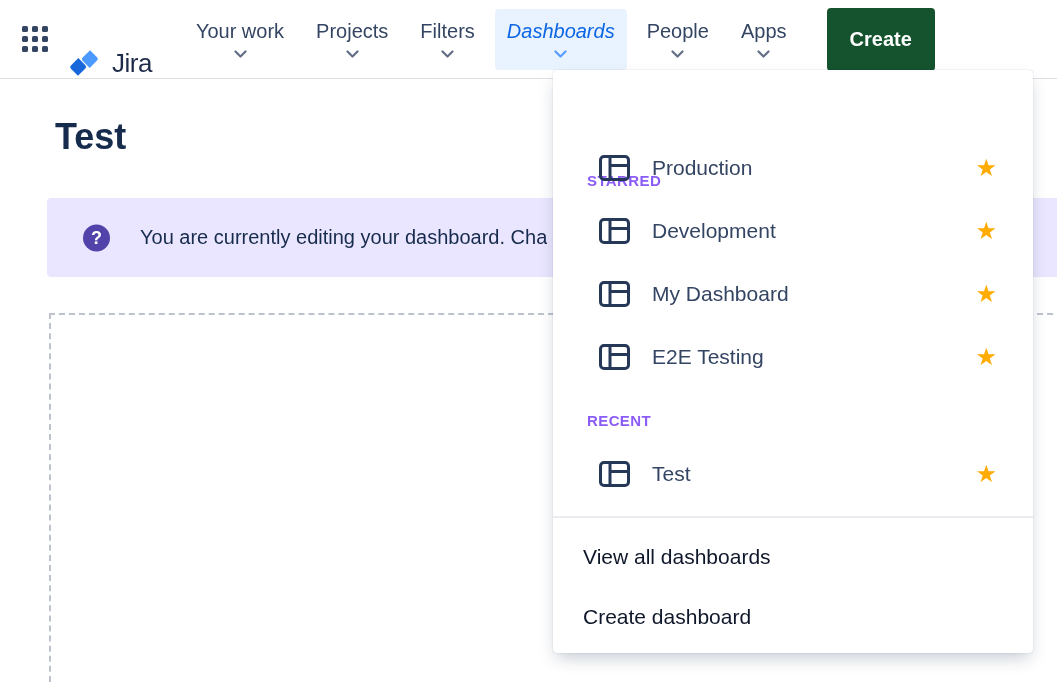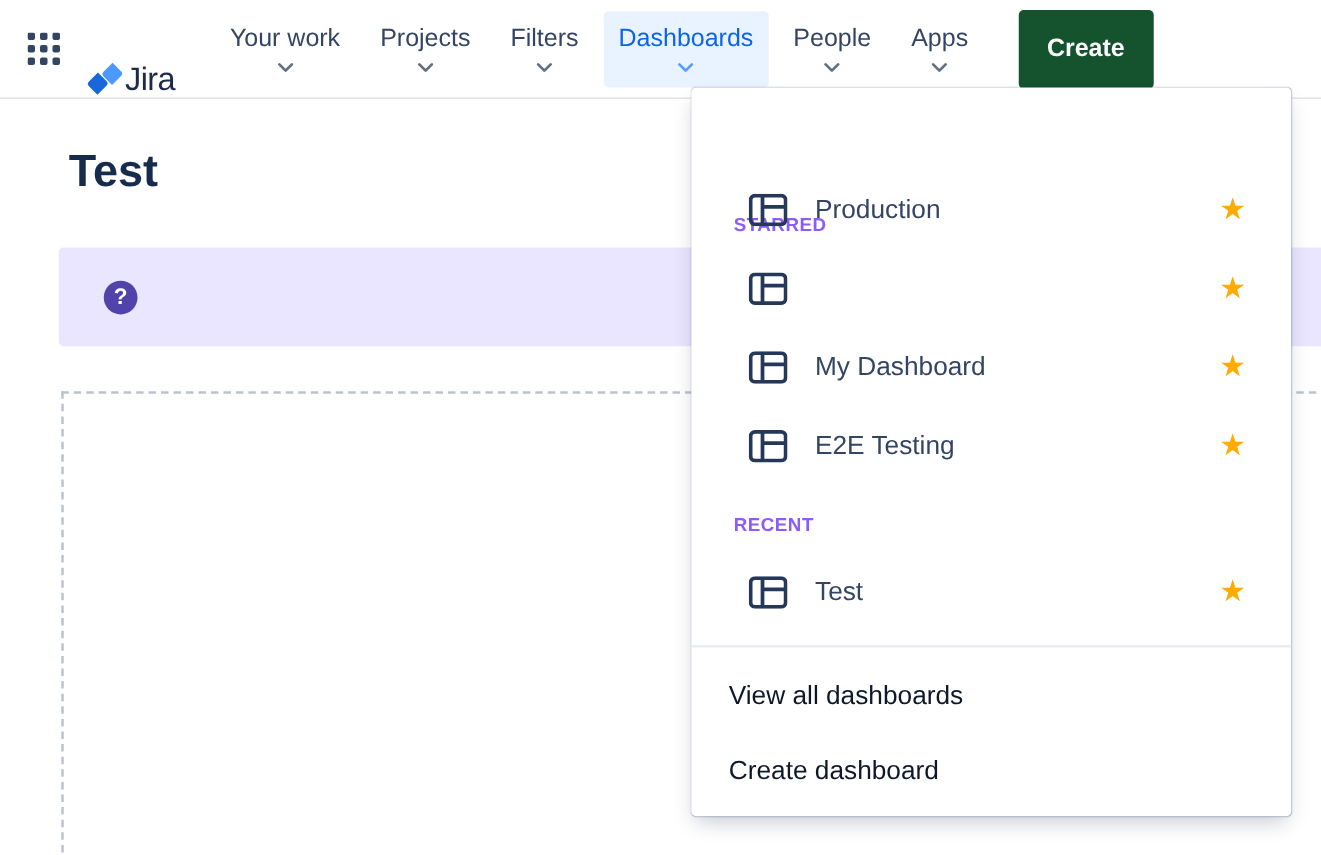--- a/index.html
+++ b/index.html
@@ -6,27 +6,27 @@
   * { margin:0; padding:0; box-sizing:border-box; }
   html,body { width:1057px; height:684px; overflow:hidden; position:relative;
               background:#fff; font-family:"Liberation Sans", sans-serif; }
 
   
   .topnav { position:absolute; top:0; left:0; right:0; height:79px; background:#fff;
             border-bottom:1px solid #DCDFE4; display:flex; align-items:center;
             padding:0 27px 0 20px; z-index:5; }
   .grid-btn { width:30px; height:30px; border:none; background:transparent; cursor:pointer;
               display:flex; align-items:center; justify-content:center; margin-right:18px; }
-  .logo { display:flex; align-items:center; gap:0; cursor:pointer;margin-top:48px; }
+  .logo { display:flex; align-items:center; gap:12px; cursor:pointer;margin-top:48px; }
   .logo-text { font-size:26px; font-weight:500; color:#1D2B49; letter-spacing:-0.5px; }
   .nav-items { display:flex; align-items:center; gap:8px; margin-left:32px; }
   .nav-item { display:flex; align-items:center; gap:7px; padding:11px 12px; border-radius:4px;
               font-size:20px; color:#344563; cursor:pointer; text-decoration:none; white-space:nowrap;flex-direction:column; }
   .nav-item .chev { display:block; }
-  .nav-item.active { background:#E9F2FF; color:#0C66E4; }
+  .nav-item.active { background:#E9F2FF; color:#0C66E4;font-style:italic; }
   .create-btn { margin-left:28px; background:#14532d; color:#fff; font-size:20px; font-weight:700;
                 padding:20px 23px; border-radius:4px; border:none; cursor:pointer; }
 
   
   .page-title { position:absolute; left:55px; top:119px; font-size:36px; line-height:1;
                 font-weight:700; color:#172B4D; z-index:1; }
   .banner { position:absolute; left:47px; top:198px; right:-8px; height:79px; background:#EAE6FF;
             border-radius:4px; display:flex; align-items:center; z-index:1; }
   .banner-icon { position:absolute; left:36px; top:50%; transform:translateY(-50%);
                  width:27px; height:27px; border-radius:50%; background:#5243AA; color:#fff;
@@ -126,20 +126,21 @@
     </a>
   </nav>
 
   <button class="create-btn">Create</button>
 </header>
 
 <h1 class="page-title">Test</h1>
 
 <div class="banner">
   <span class="banner-icon">?</span>
+  <span class="banner-text">You are currently editing your dashboard. Cha</span>
 </div>
 
 <div class="canvas"></div>
 
 <div class="dropdown">
 
   <div class="dd-heading h-starred">STARRED</div>
 
   <a class="dd-row r0">
     <span class="dd-icon">
@@ -154,20 +155,21 @@
   </a>
 
   <a class="dd-row r1">
     <span class="dd-icon">
       <svg width="31" height="26" viewBox="0 0 31 26">
           <rect x="1.5" y="1.5" width="28" height="23" rx="3.5" fill="none" stroke="#253858" stroke-width="3"></rect>
           <line x1="11" y1="2" x2="11" y2="24" stroke="#253858" stroke-width="3"></line>
           <line x1="11" y1="10.5" x2="29" y2="10.5" stroke="#253858" stroke-width="3"></line>
         </svg>
     </span>
+    <span class="dd-label">Development</span>
     <button class="dd-star">★</button>
   </a>
 
   <a class="dd-row r2">
     <span class="dd-icon">
       <svg width="31" height="26" viewBox="0 0 31 26">
           <rect x="1.5" y="1.5" width="28" height="23" rx="3.5" fill="none" stroke="#253858" stroke-width="3"></rect>
           <line x1="11" y1="2" x2="11" y2="24" stroke="#253858" stroke-width="3"></line>
           <line x1="11" y1="10.5" x2="29" y2="10.5" stroke="#253858" stroke-width="3"></line>
         </svg>

